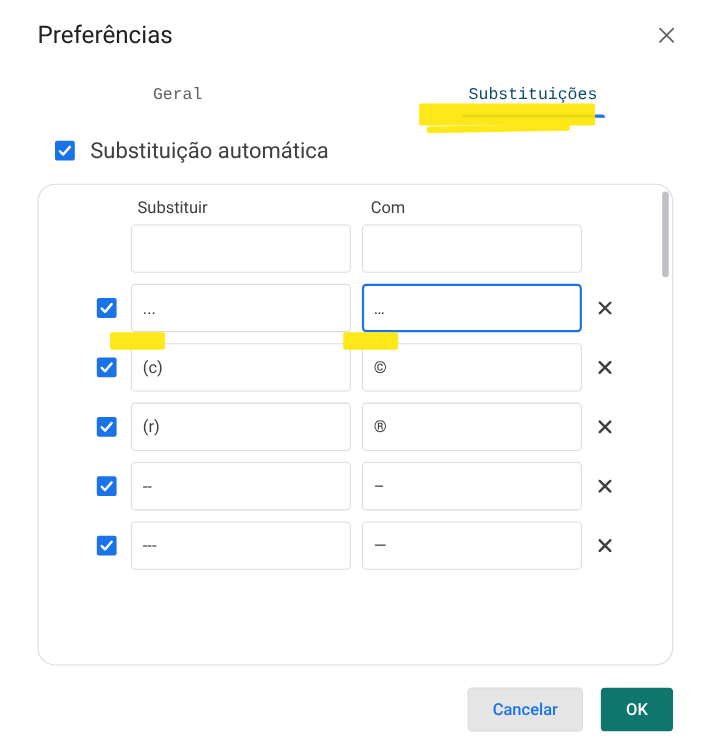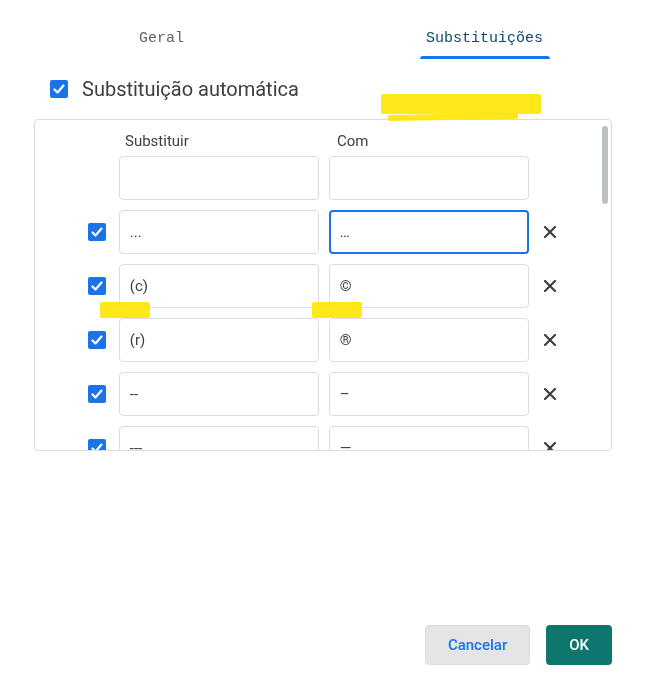--- a/index.html
+++ b/index.html
@@ -87,22 +87,22 @@
     width:18px; height:18px;
     border-radius:2px;
     background:#1a73e8;
     display:flex; align-items:center; justify-content:center;
     cursor:pointer;
   }
   .cb svg { display:block; }
   .table-wrap {
     margin: 0 34px;
     border:1px solid #dadce0;
-    border-radius:4px;
-    height: 332px;
+    border-radius:16px;
+    height: 438px;
     position:relative;
     overflow:hidden;
   }
   .thead {
     display:flex;
     padding: 12px 50px 6px 90px;
     font-size:15px;
     color:#3c4043;
   }
   .thead .col1 { width:212px; }
@@ -169,20 +169,28 @@
     border:1px solid transparent;
   }
   .btn.secondary { border-color:#dadce0; color:#1a73e8; background:#e5e5e5; }
   .btn.primary { background:#0f766e; color:#fff; }
 </style>
 </head>
 <body>
 
 <div class="dialog">
 
+  <div class="header">
+    <div class="title">Preferências</div>
+    <div class="close">
+      <svg width="16" height="16" viewBox="0 0 16 16">
+          <path d="M2 2 L14 14 M14 2 L2 14" stroke="#5f6368" stroke-width="1.6" stroke-linecap="round"></path>
+        </svg>
+    </div>
+  </div>
 
   <div class="tabs">
     <div class="tab">Geral</div>
     <div class="tab active">
       <span style="position:relative;z-index:2">Substituições</span>
     </div>
   </div>
   <div class="hl hl-tab"></div>
   <div class="hl hl-tab2"></div>
 

